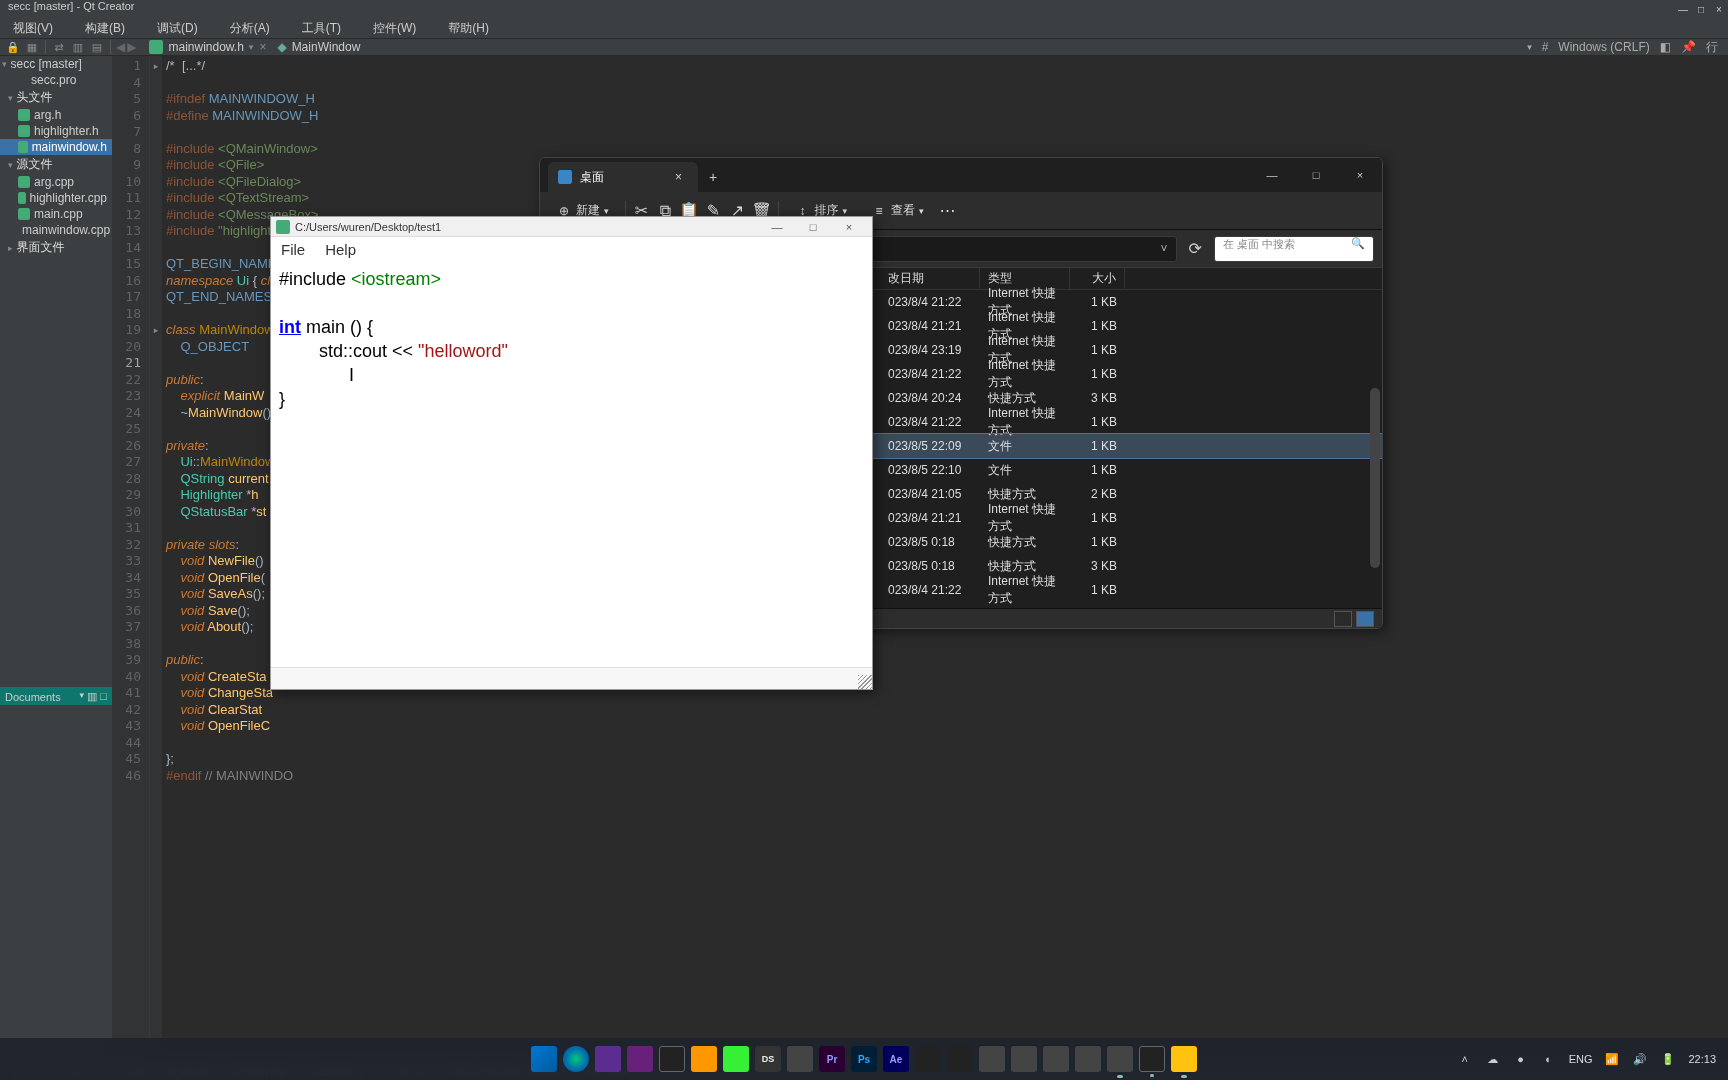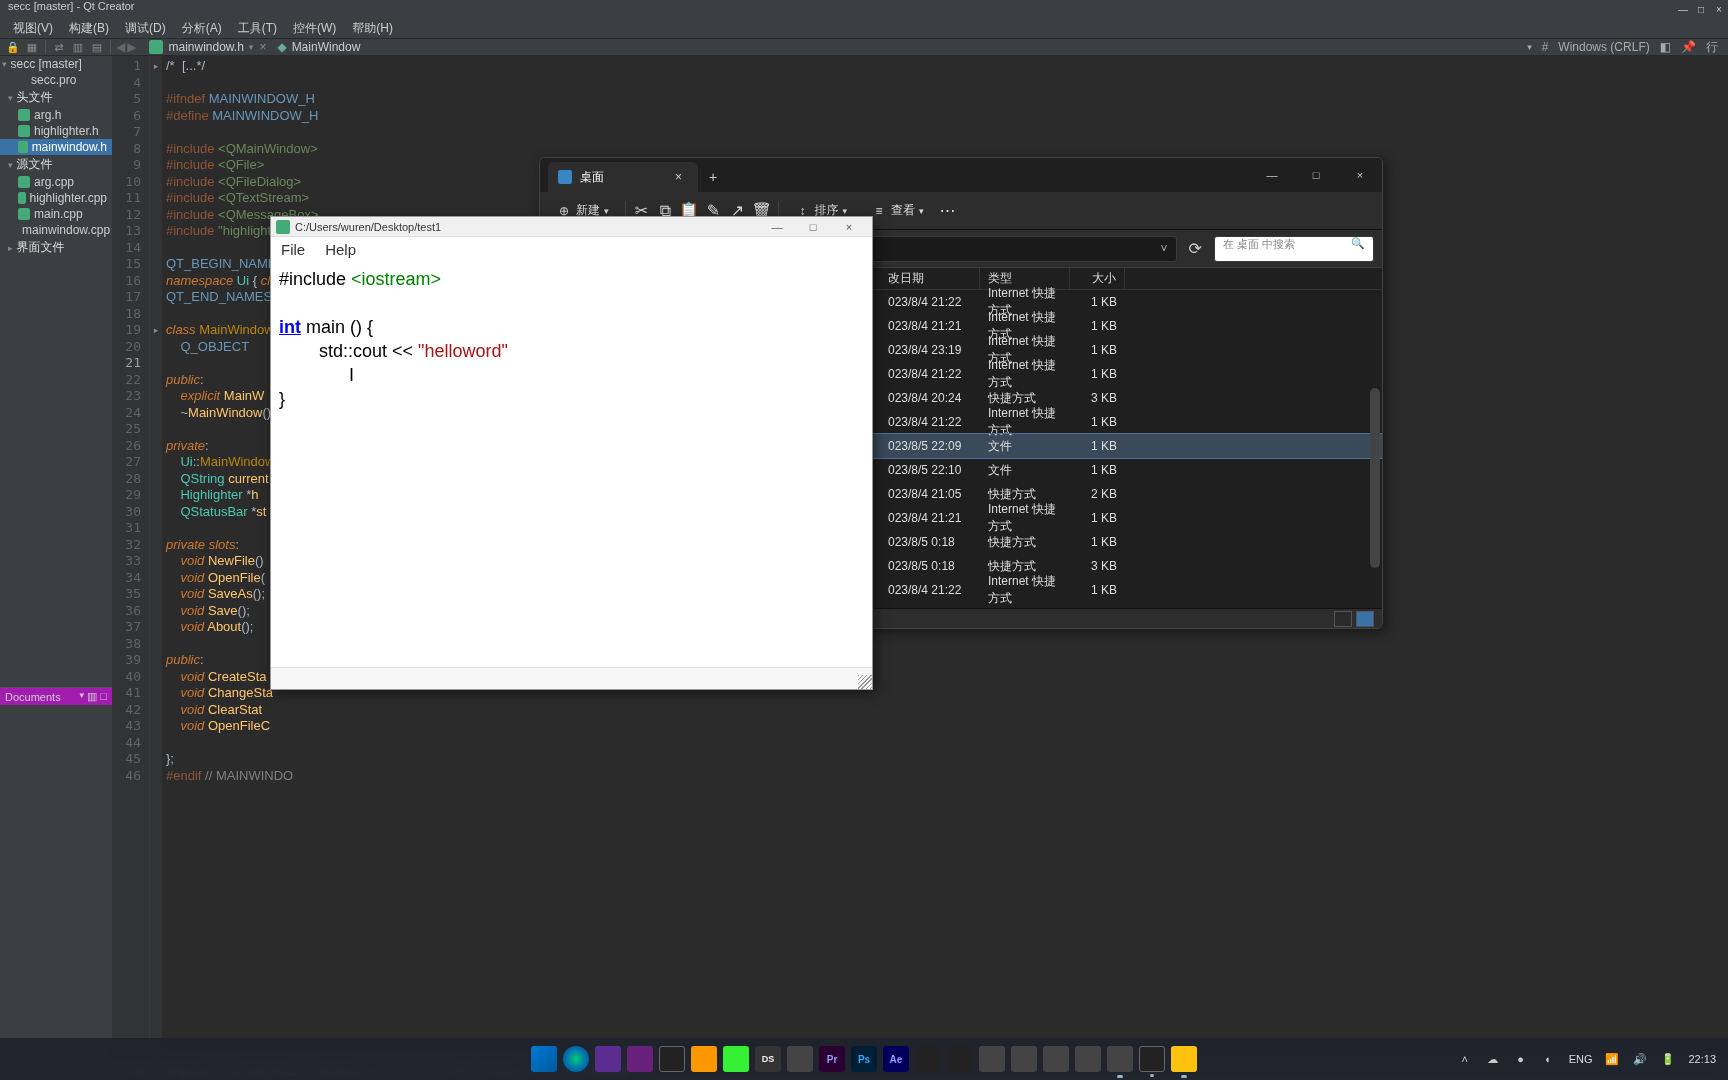--- a/index.html
+++ b/index.html
@@ -4,21 +4,21 @@
 <style>
 * { margin: 0; padding: 0; box-sizing: border-box; font-family: "Segoe UI", sans-serif; }
 body { background: #2a2d2e; width: 1728px; height: 1080px; overflow: hidden; position: relative; }
 
 
 .titlebar { height: 18px; background: #3c3f41; display: flex; padding: 0 8px; color: #ccc; font-size: 11px; }
 .titlebar-controls { position: absolute; right: 0; top: 0; display: flex; gap: 0; }
 .titlebar-btn { width: 18px; height: 18px; display: flex; align-items: center; justify-content: center; color: #ccc; font-size: 10px; }
 
 
-.menubar { height: 20px; background: #3c3f41; display: flex; align-items: center; padding-left: 5px; gap: 0; }
+.menubar { height: 20px; background: #3c3f41; display: flex; align-items: center; padding-left: 5px; gap: 16px; }
 .menubar-item { color: #ccc; font-size: 12px; padding: 2px 8px; cursor: pointer; }
 
 
 .toolbar { height: 18px; background: #3c3f41; border-top: 1px solid #2a2a2a; border-bottom: 1px solid #2a2a2a; display: flex; align-items: center; padding-left: 5px; gap: 3px; }
 .toolbar-icon { width: 16px; height: 16px; display: flex; align-items: center; justify-content: center; color: #888; font-size: 11px; }
 .toolbar-sep { width: 1px; height: 14px; background: #555; margin: 0 2px; }
 .nav-arrows { color: #666; font-size: 12px; display: flex; gap: 2px; }
 .breadcrumb-file { display: flex; align-items: center; gap: 5px; color: #ccc; font-size: 12px; margin-left: 10px; }
 .breadcrumb-file .icon { width: 14px; height: 14px; background: #4a7; border-radius: 2px; }
 .close-x { color: #888; font-size: 12px; margin-left: 3px; cursor: pointer; }
@@ -30,21 +30,21 @@
 
 .project-tree { width: 112px; background: #3c3f41; color: #ccc; font-size: 12px; overflow: hidden; }
 .tree-item { padding: 1px 5px 1px 10px; white-space: nowrap; cursor: pointer; display: flex; align-items: center; gap: 4px; }
 .tree-item.selected { background: #3a72a8; color: #fff; }
 .tree-item.folder { color: #ddd; }
 .tree-icon { width: 12px; height: 12px; display: inline-block; }
 .tree-icon.h { background: #4a7; border-radius: 2px; }
 .tree-icon.cpp { background: #4a7; border-radius: 2px; }
 .tree-arrow { font-size: 9px; color: #888; }
 
-.docs-header { background: #a21caf; border-top: 1px solid #555; padding: 2px 5px; font-size: 11px; color: #ccc; display: flex; align-items: center; justify-content: space-between; margin-top: 430px; }
+.docs-header { background: #0f766e; border-top: 1px solid #555; padding: 2px 5px; font-size: 11px; color: #ccc; display: flex; align-items: center; justify-content: space-between; margin-top: 430px; }
 
 
 .editor-wrap { flex: 1; background: #2b2b2b; display: flex; position: relative; }
 .gutter { width: 38px; background: #313335; border-right: 1px solid #3a3a3a; padding-top: 2px; }
 .line-num { color: #606366; font-family: Consolas, monospace; font-size: 13px; text-align: right; padding-right: 8px; height: 16.5px; line-height: 16.5px; }
 .line-num.active { color: #a0a0a0; }
 .fold-col { width: 12px; background: #313335; padding-top: 2px; }
 .fold-mark { height: 16.5px; color: #888; font-size: 9px; text-align: center; line-height: 16.5px; }
 
 .code { flex: 1; padding: 2px 4px; font-family: Consolas, monospace; font-size: 13px; line-height: 16.5px; white-space: pre; color: #a9b7c6; }

